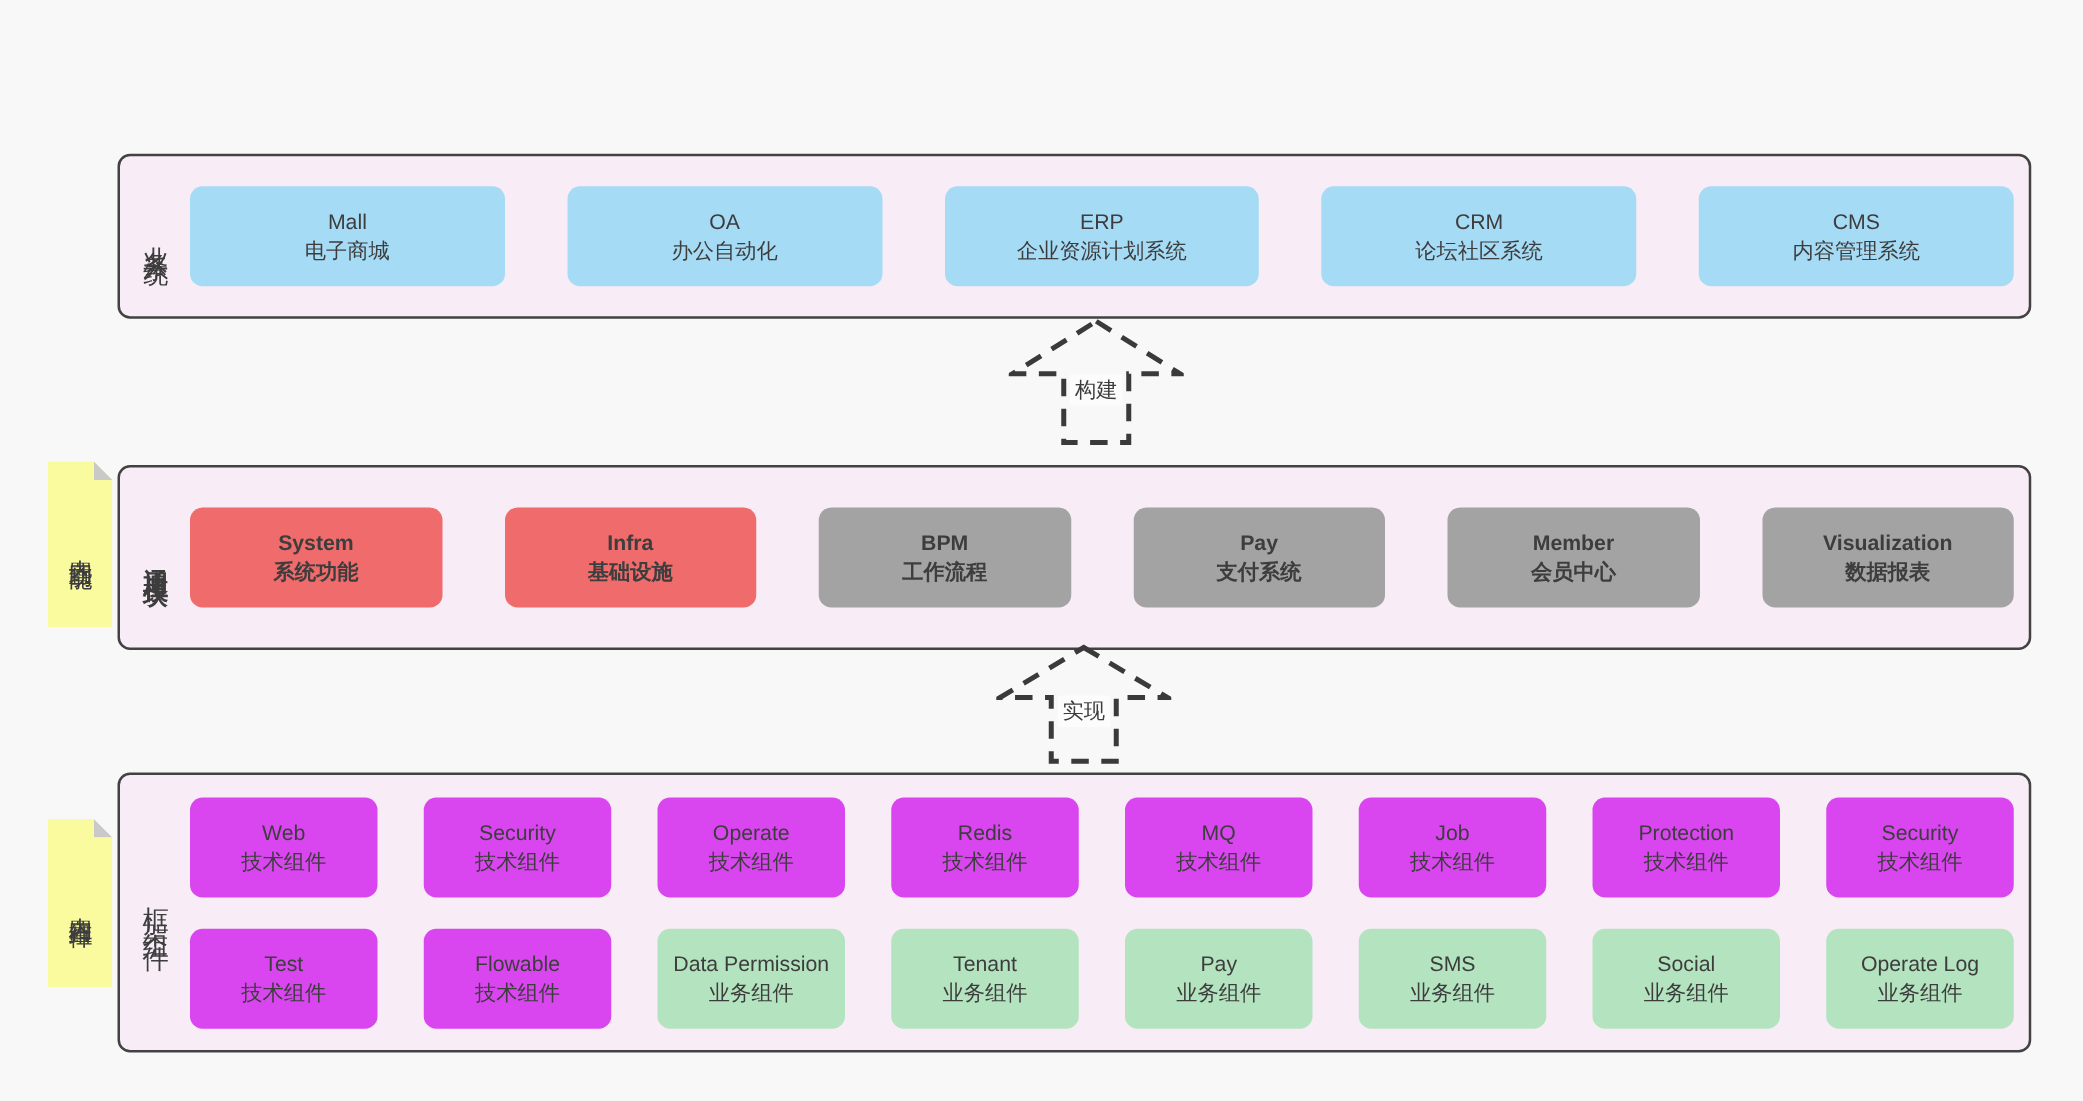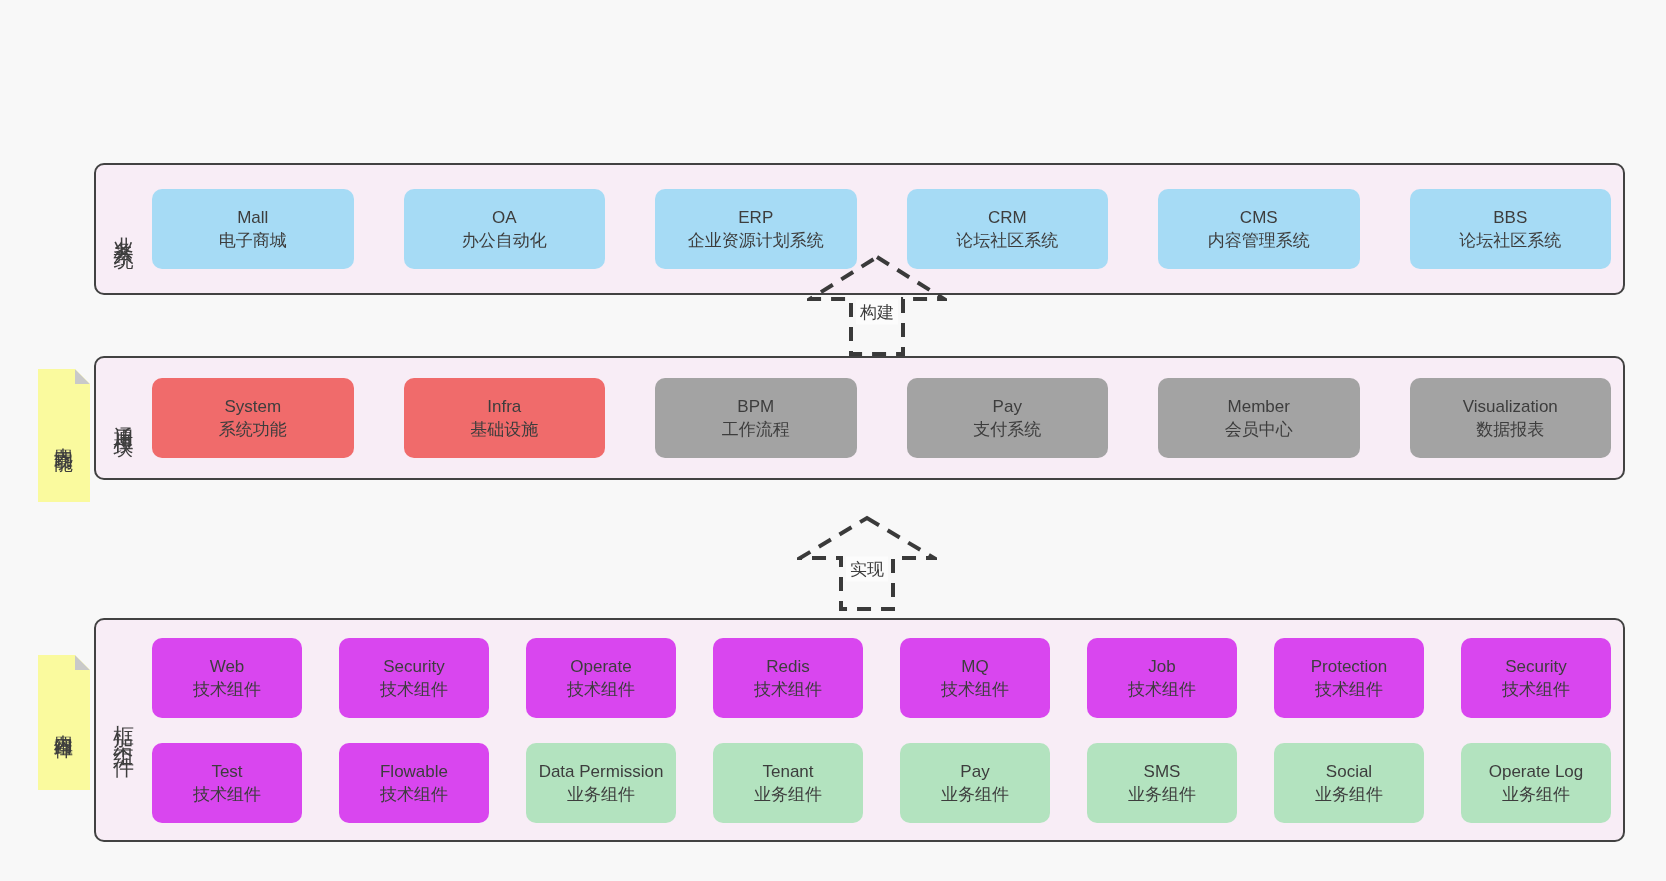--- a/index.html
+++ b/index.html
@@ -5,22 +5,22 @@
   html,body { margin:0; padding:0; background:#f8f8f8; }
   .canvas {
     position:relative; width:1666px; height:881px; background:#f8f8f8;
     font-family:"Liberation Sans","DejaVu Sans",sans-serif; color:#3d3d3d; overflow:hidden;
   }
   .layer {
     position:absolute; left:94px; width:1531px; box-sizing:border-box;
     background:#f8edf6; border:2px solid #424242; border-radius:10px;
     display:flex; align-items:center;
   }
-  .layer1 { top:123px; height:132px;margin-top:40px; }
-  .layer2 { top:356px; height:124px; }
+  .layer1 { top:123px; height:132px; }
+  .layer2 { top:372px; height:148px;font-weight:bold; }
   .layer3 { top:618px; height:224px; }
 
   .side-col { flex:0 0 56px; display:flex; justify-content:center; align-items:center; height:100%; }
   .v-text { writing-mode:vertical-lr; text-orientation:upright; font-size:20px; letter-spacing:4px; line-height:1; }
   .layer3 .side-col .v-text { font-size:21px; letter-spacing:11px; }
 
   .box-row { flex:1; display:flex; gap:50px; margin-right:12px; }
   .box-row .box { flex:1; }
   .grid3 { flex:1; display:grid; grid-template-columns:repeat(8,1fr); column-gap:37px; row-gap:25px; margin-right:12px; }
 
@@ -81,24 +81,20 @@
         <div class="box-sub">企业资源计划系统</div>
       </div>
       <div class="box blue">
         <div class="box-title">CRM</div>
         <div class="box-sub">论坛社区系统</div>
       </div>
       <div class="box blue">
         <div class="box-title">CMS</div>
         <div class="box-sub">内容管理系统</div>
       </div>
-      <div class="box blue">
-        <div class="box-title">BBS</div>
-        <div class="box-sub">论坛社区系统</div>
-      </div>
     </div>
   </section>
 
   <div class="arrow arrow1">
     <svg viewBox="0 0 140 103" preserveAspectRatio="none">
       <path d="M70 3 L137 45 L96 45 L96 100 L44 100 L44 45 L3 45 Z" fill="none" stroke="#3a3a3a" stroke-width="4" stroke-dasharray="14 10"></path>
     </svg>
     <span class="arrow-label">构建</span>
   </div>
 

